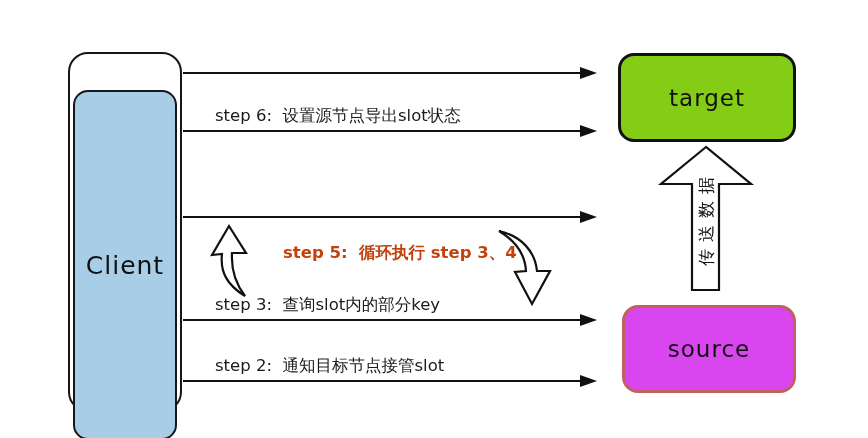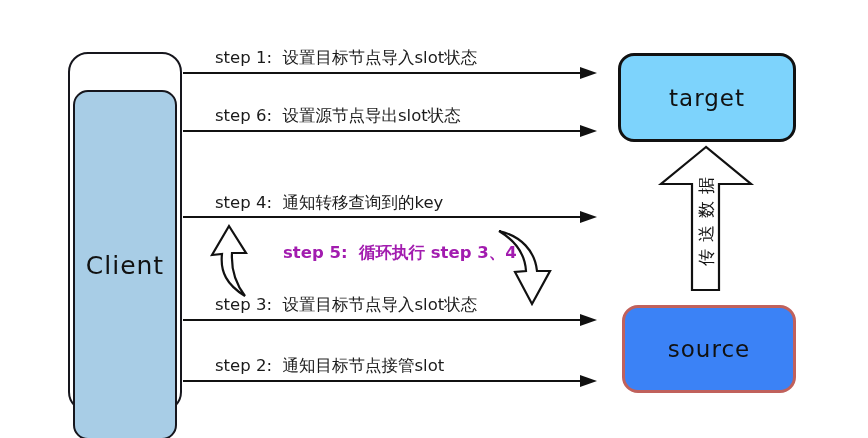--- a/index.html
+++ b/index.html
@@ -22,46 +22,46 @@
   .client-label { font-size:25px; color:#111; letter-spacing:1px; }
 
   
   .node {
     position:absolute; box-sizing:border-box; border-radius:16px;
     display:flex; align-items:center; justify-content:center;
     font-size:23px; color:#111; letter-spacing:1px;
   }
   .node-target {
     left:618px; top:53px; width:178px; height:89px;
-    background:#7dd3fc; border:3px solid #111111;
+    background:#84cc16; border:3px solid #111111;
   }
   .node-source {
     left:622px; top:305px; width:174px; height:88px;
-    background:#3b82f6; border:3px solid #c0615c;
+    background:#d946ef; border:3px solid #c0615c;
   }
 
   
   .harrow {
     position:absolute; left:183px; width:398px; height:0;
     border-top:2.5px solid #111;
   }
   .harrow::after {
     content:""; position:absolute; right:-16px; top:-7.5px;
     width:0; height:0;
     border-left:17px solid #111;
     border-top:6px solid transparent;
     border-bottom:6px solid transparent;
   }
   .msg-label {
     position:absolute; left:215px; font-size:16.5px; color:#1a1a1a;
     white-space:pre;
   }
   .loop-label {
     position:absolute; left:283px; top:242px; font-size:16.5px;
-    color:#a21caf; font-weight:bold; white-space:pre;
+    color:#c2410c; font-weight:bold; white-space:pre;
   }
 
   
   #overlay { position:absolute; left:0; top:0; width:868px; height:438px; pointer-events:none; }
   #overlay path, #overlay polygon { fill:#ffffff; stroke:#111; stroke-width:2.2; }
 
   
   .transfer-label {
     position:absolute; left:646px; top:206px; width:120px; height:24px;
     display:flex; align-items:center; justify-content:center;
@@ -81,32 +81,30 @@
   </div>
 
   <div class="node node-target">
     <span>target</span>
   </div>
 
   <div class="node node-source">
     <span>source</span>
   </div>
 
-  <div class="msg-label" style="top:47px">step 1:  设置目标节点导入slot状态</div>
   <div class="harrow" style="top:72px"></div>
 
   <div class="msg-label" style="top:105px">step 6:  设置源节点导出slot状态</div>
   <div class="harrow" style="top:130px"></div>
 
-  <div class="msg-label" style="top:192px">step 4:  通知转移查询到的key</div>
   <div class="harrow" style="top:216px"></div>
 
   <div class="loop-label">step 5:  循环执行 step 3、4</div>
 
-  <div class="msg-label" style="top:294px">step 3:  设置目标节点导入slot状态</div>
+  <div class="msg-label" style="top:294px">step 3:  查询slot内的部分key</div>
   <div class="harrow" style="top:319px"></div>
 
   <div class="msg-label" style="top:355px">step 2:  通知目标节点接管slot</div>
   <div class="harrow" style="top:380px"></div>
 
   <svg id="overlay" viewBox="0 0 868 438">
 
     <polygon points="706,147 661,184 692,184 692,290 719,290 719,184 751,184"></polygon>
 
     <path d="M229,226 L212,255 L222,254 C220,272 227,285 245,296 C235,283 231,270 232,253 L246,253 Z"></path>

